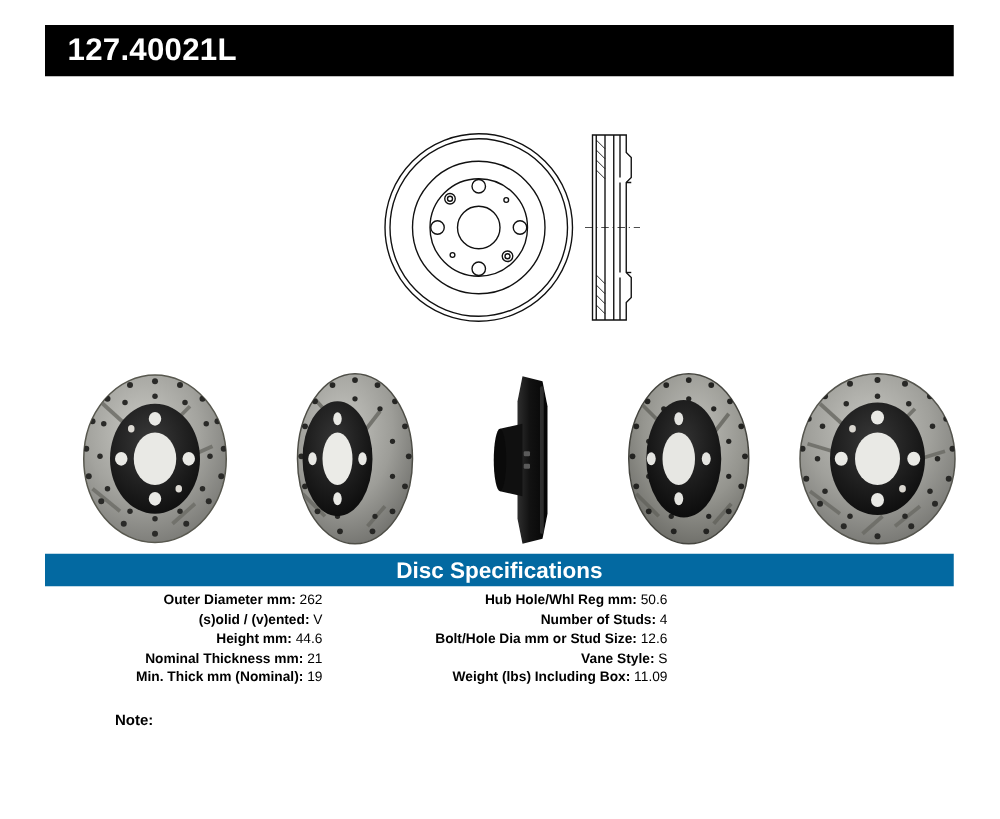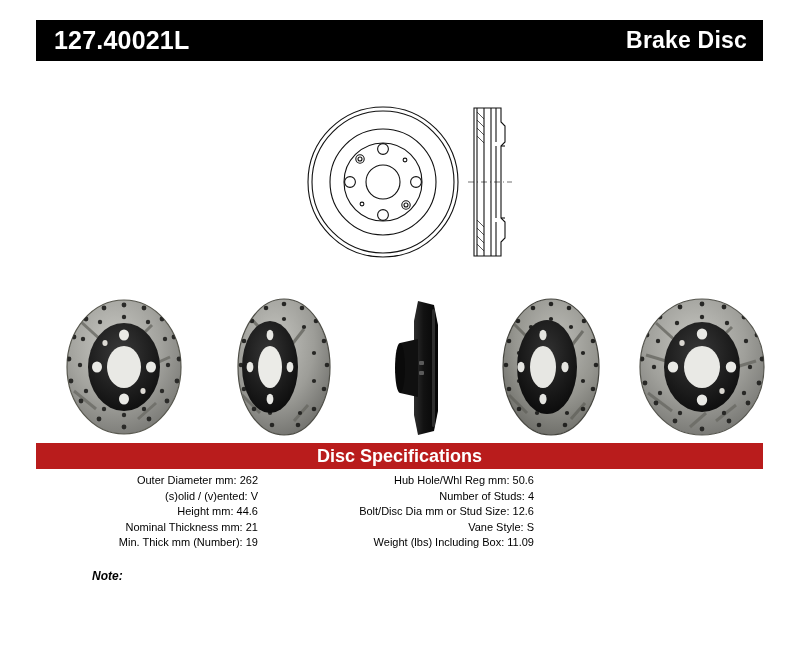--- a/index.html
+++ b/index.html
@@ -75,21 +75,21 @@
     top: 0;
   }
 
   
   .spec-bar {
     position: absolute;
     left: 36px;
     top: 443px;
     width: 727px;
     height: 26px;
-    background: #b91c1c;
+    background: #0369a1;
     display: flex;
     align-items: center;
     justify-content: center;
   }
   .spec-bar-title {
     color: #ffffff;
     font-size: 18px;
     font-weight: bold;
     line-height: 1;
   }
@@ -117,47 +117,45 @@
     white-space: nowrap;
   }
   .spec-col-left .spec-row,
   .spec-col-mid .spec-row {
     text-align: right;
   }
   .spec-col-right .spec-row {
     text-align: left;
     padding-left: 38px;
   }
-  .spec-label { font-weight: normal; }
+  .spec-label { font-weight: bold; }
   .spec-value { font-weight: normal; }
 
   
   .note {
     position: absolute;
     left: 92px;
     top: 569px;
     font-size: 12px;
     font-weight: bold;
     line-height: 1.2;
-    font-style: italic;
   }
   .note-text {
     display: inline-block;
     margin-left: 6px;
     font-weight: normal;
   }
 </style>
 </head>
 <body>
 
 <div class="sheet">
 
   <div class="header-bar">
     <div class="header-part-number">127.40021L</div>
-    <div class="header-title">Brake Disc</div>
   </div>
 
   <div class="tech-drawing">
     <svg width="215" height="180" viewBox="0 0 215 180">
       <g fill="none" stroke="#111111" stroke-width="1.1">
 
         <circle cx="78" cy="90" r="75"></circle>
         <circle cx="78" cy="90" r="71"></circle>
 
         <circle cx="78" cy="90" r="53"></circle>
@@ -516,36 +514,36 @@
       </div>
       <div class="spec-row">
         <span class="spec-label">Height mm:</span>
         <span class="spec-value">44.6</span>
       </div>
       <div class="spec-row">
         <span class="spec-label">Nominal Thickness mm:</span>
         <span class="spec-value">21</span>
       </div>
       <div class="spec-row">
-        <span class="spec-label">Min. Thick mm (Number):</span>
+        <span class="spec-label">Min. Thick mm (Nominal):</span>
         <span class="spec-value">19</span>
       </div>
     </div>
 
     <div class="spec-col spec-col-mid">
       <div class="spec-row">
         <span class="spec-label">Hub Hole/Whl Reg mm:</span>
         <span class="spec-value">50.6</span>
       </div>
       <div class="spec-row">
         <span class="spec-label">Number of Studs:</span>
         <span class="spec-value">4</span>
       </div>
       <div class="spec-row">
-        <span class="spec-label">Bolt/Disc Dia mm or Stud Size:</span>
+        <span class="spec-label">Bolt/Hole Dia mm or Stud Size:</span>
         <span class="spec-value">12.6</span>
       </div>
       <div class="spec-row">
         <span class="spec-label">Vane Style:</span>
         <span class="spec-value">S</span>
       </div>
       <div class="spec-row">
         <span class="spec-label">Weight (lbs) Including Box:</span>
         <span class="spec-value">11.09</span>
       </div>

